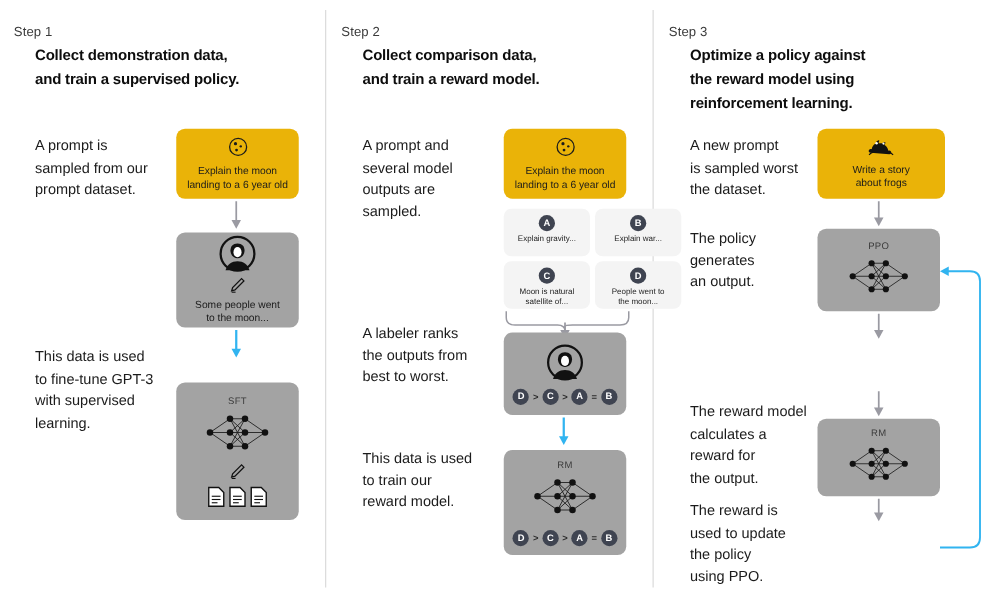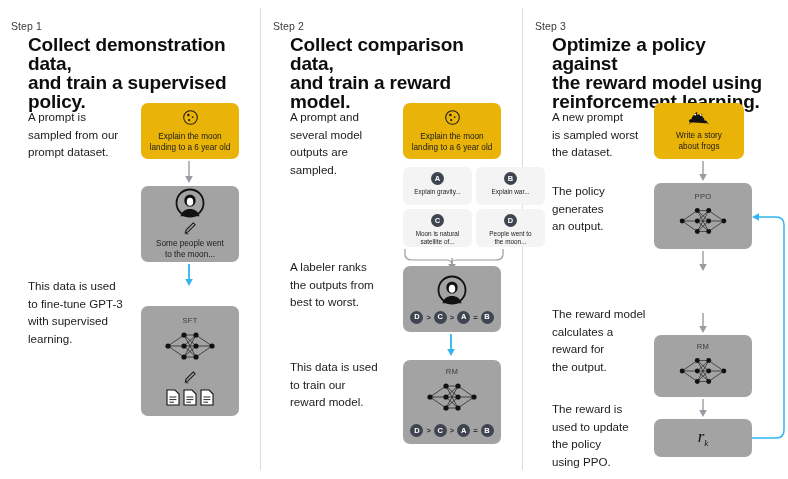--- a/index.html
+++ b/index.html
@@ -21,21 +21,21 @@
   #divider-1{left:260px;}
   #divider-2{left:522px;}
 
   
   .step-label{
     position:absolute;left:11px;top:20px;
     font-size:10.5px;color:#3a3a3a;letter-spacing:.1px;
   }
   .step-title{
     position:absolute;left:28px;top:35px;width:215px;
-    font-size:19px;font-weight:bold;line-height:19px;color:#0d0d0d;
+    font-size:12px;font-weight:bold;line-height:19px;color:#0d0d0d;
     letter-spacing:-.15px;white-space:pre-line;
   }
 
   
   .copy{
     position:absolute;left:28px;width:125px;
     font-size:11.6px;line-height:17.5px;color:#1b1b1b;
     white-space:pre-line;
   }
 
@@ -350,30 +350,30 @@
     <div class="step-title">Optimize a policy against
 the reward model using
 reinforcement learning.</div>
 
     <div class="copy" style="top:108px">A new prompt
 is sampled worst
 the dataset.</div>
     <div class="copy" style="top:182px">The policy
 generates
 an output.</div>
-    <div class="copy" style="top:305px">The reward model
+    <div class="copy" style="top:321px">The reward model
 calculates a
 reward for
 the output.</div>
     <div class="copy" style="top:400px">The reward is
 used to update
 the policy
 using PPO.</div>
 
-    <div class="card blue" style="left:130px;top:103px;width:90px;height:56px;">
+    <div class="card blue" style="left:130px;top:103px;width:102px;height:56px;">
       <span>
         <svg width="22" height="15" viewBox="0 0 26 17">
           <path d="M3 14c-1.6 0-2.4-1.4-1.6-2.6.7-1 1.9-1.1 2.6-.6.2-2.4 1.6-4.6 3.8-5.6.3-1.4 1.3-2.6 2.7-2.9.5-.1.8.4.5.8-.5.6-.6 1.4-.3 2.1 1.1-.2 2.3-.2 3.4.1.5-.8 1.5-1.3 2.5-1.1.5.1.6.7.2 1-.5.4-.8 1-.7 1.6 2 1.1 3.3 3.1 3.5 5.4.8-.5 2-.3 2.6.7.7 1.2-.1 2.5-1.6 2.5z" fill="#111"></path>
           <ellipse cx="8.6" cy="5.1" rx="1.15" ry="1.15" fill="#fff"></ellipse>
           <ellipse cx="15.1" cy="5.4" rx="1.05" ry="1.05" fill="#fff"></ellipse>
           <path d="M20 13.6c1.8.4 3.3 1.3 4.2 2.4" stroke="#111" stroke-width="1.1" fill="none"></path>
           <path d="M5.2 13.6c-1.6.5-2.9 1.4-3.7 2.4" stroke="#111" stroke-width="1.1" fill="none"></path>
         </svg>
       </span>
       <div class="card-text" style="margin-top:5px">Write a story
@@ -472,23 +472,20 @@
       </span>
     </div>
 
     <div class="arrow" style="left:173px;top:399px">
       <svg width="12" height="20">
           <line x1="6" y1="0" x2="6" y2="12" stroke="#9a9aa2" stroke-width="1.4"></line>
           <polygon points="6,18 2.2,11 9.8,11" fill="#9a9aa2"></polygon>
         </svg>
     </div>
 
-    <div class="card gray" style="left:130px;top:419px;width:98px;height:38px;">
-      <div class="rk"><span>r</span><sub>k</sub></div>
-    </div>
 
     <div class="arrow" style="left:226px;top:205px">
       <svg width="42" height="235">
         <path d="M2 233 H26 Q34 233 34 225 V20 Q34 12 26 12 H8" fill="none" stroke="#31b4f0" stroke-width="1.5"></path>
         <polygon points="2,12 9,8.2 9,15.8" fill="#31b4f0"></polygon>
       </svg>
     </div>
   </div>
 
 </div>

